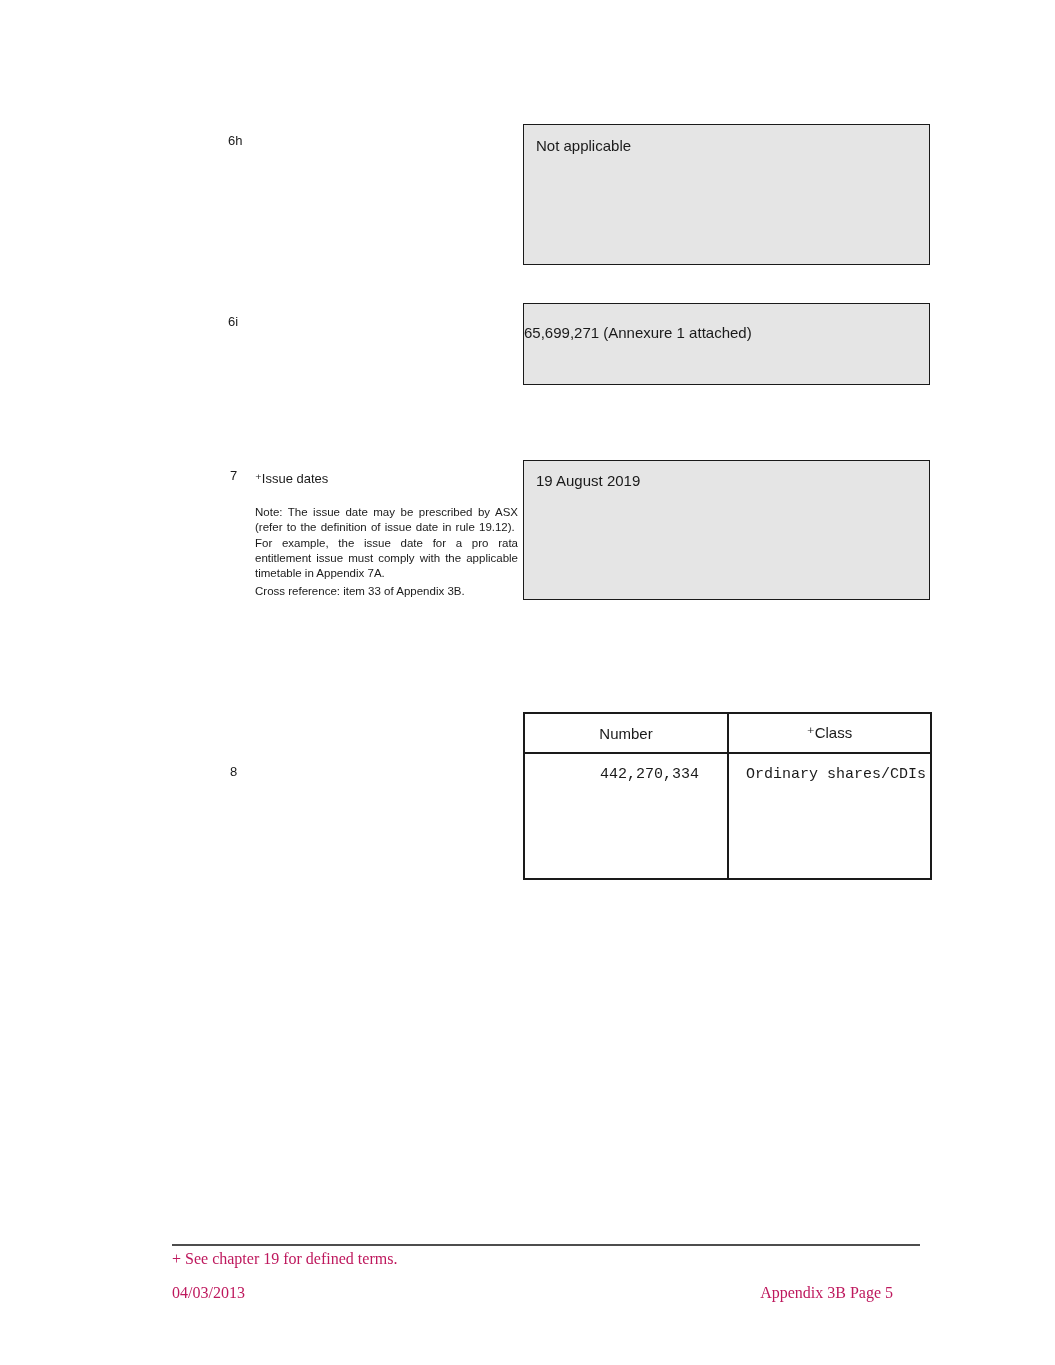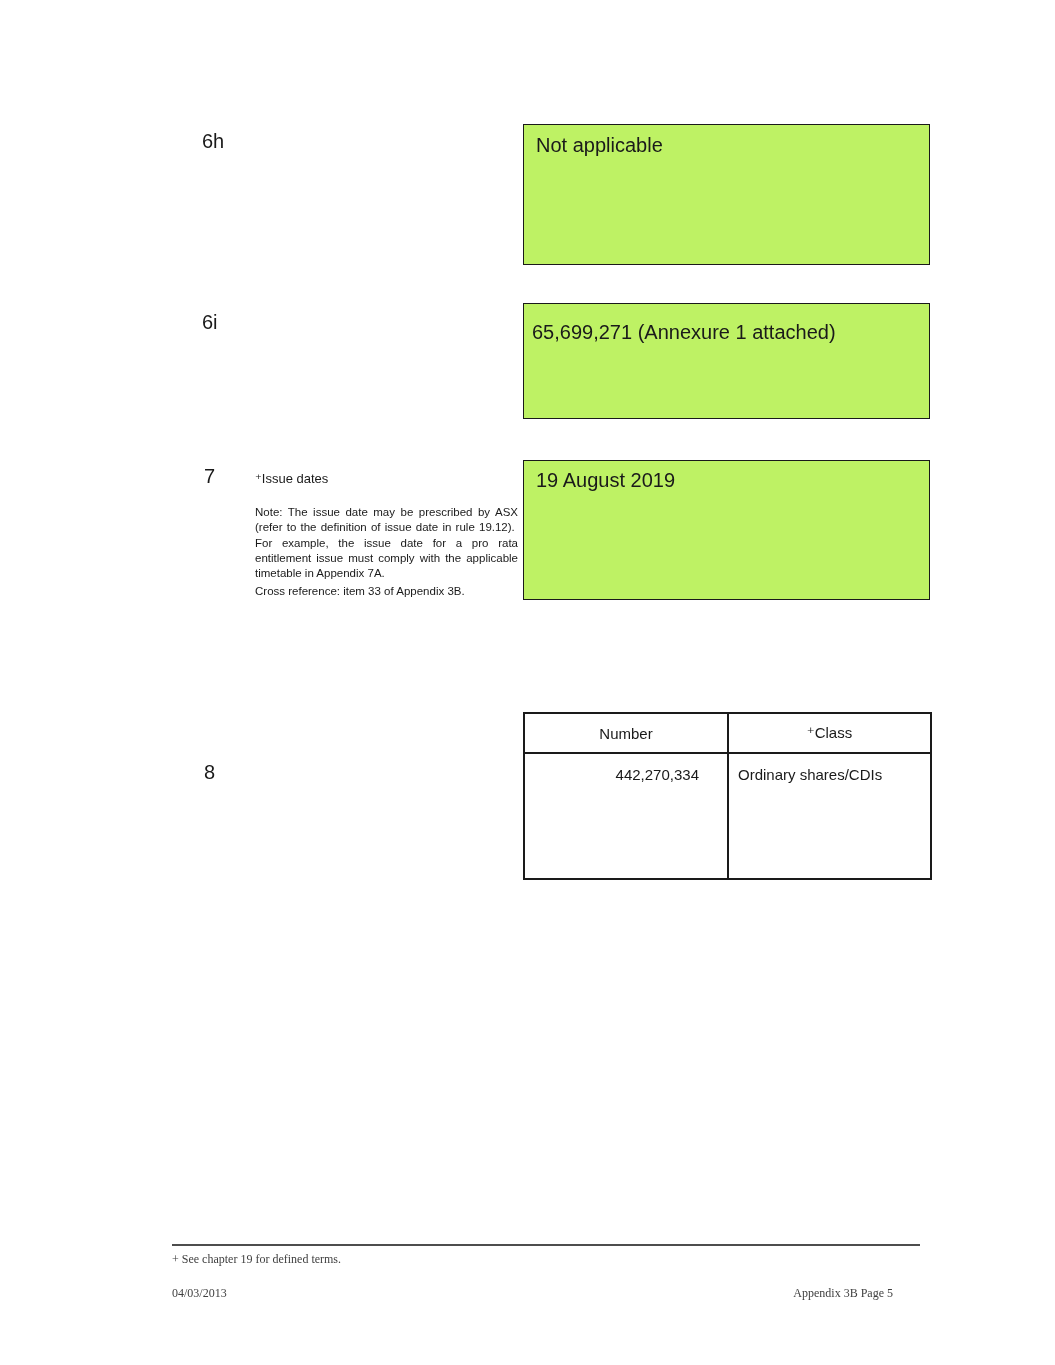--- a/index.html
+++ b/index.html
@@ -9,35 +9,36 @@
     width: 1055px;
     height: 1365px;
     background: #ffffff;
     font-family: "Liberation Sans", "DejaVu Sans", sans-serif;
     color: #1a1a1a;
     overflow: hidden;
   }
   .abs { position: absolute; }
 
   .item-number {
-    font-size: 20px;
+    font-size: 13px;
     line-height: 20px;
+    margin-left: 26px;
   }
   .question {
     width: 263px;
     font-size: 15px;
     line-height: 20px;
     text-align: justify;
   }
   .question.wide-leading { line-height: 26px; }
 
   .answer-box {
     border: 1.5px solid #1a1a1a;
-    background: #bef264;
-    font-size: 20px;
+    background: #e5e5e5;
+    font-size: 15px;
     line-height: 19px;
   }
   .answer-box .answer-text { display: block; }
 
   .section-heading {
     font-size: 13px;
     line-height: 20px;
   }
   .note {
     width: 263px;
@@ -63,47 +64,48 @@
     font-weight: normal;
   }
   table.sec8-table th {
     height: 40px;
     text-align: center;
     vertical-align: middle;
   }
   table.sec8-table td {
     height: 126px;
     vertical-align: top;
+    font-family: Liberation Mono, monospace;
   }
   td.cell-number { text-align: right; padding: 12px 28px 0 0; }
-  td.cell-class  { text-align: left;  padding: 12px 4px 0 9px; }
+  td.cell-class  { text-align: right;  padding: 12px 4px 0 9px; }
 
   .footer-rule {
     height: 2px;
     background: #4d4d4d;
   }
   .footer-text {
     font-family: "Liberation Serif", "DejaVu Serif", serif;
-    font-size: 12px;
+    font-size: 16px;
     line-height: 20px;
-    color: #404040;
+    color: #be185d;
   }
 </style>
 </head>
 <body>
 
 <div class="page">
 
   <div class="abs item-number" style="left:202px; top:131px;">6h</div>
   <div class="abs answer-box" style="left:523px; top:124px; width:407px; height:141px; padding:11px 12px;">
     <span class="answer-text">Not applicable</span>
   </div>
 
   <div class="abs item-number" style="left:202px; top:312px;">6i</div>
-  <div class="abs answer-box" style="left:523px; top:303px; width:407px; height:116px; padding:19px 8px;">
+  <div class="abs answer-box" style="left:523px; top:303px; width:407px; height:82px; padding:19px 0;">
     <span class="answer-text">65,699,271 (Annexure 1 attached)</span>
   </div>
 
   <div class="abs item-number" style="left:204px; top:466px;">7</div>
   <div class="abs section-heading" style="left:255px; top:469px;">⁺Issue dates</div>
   <div class="abs note" style="left:255px; top:505px;">Note: The issue date may be prescribed by ASX (refer to the definition of issue date in rule 19.12).&nbsp; For example, the issue date for a pro rata entitlement issue must comply with the applicable timetable in Appendix 7A.</div>
   <div class="abs cross-ref" style="left:255px; top:584px;">Cross reference: item 33 of Appendix 3B.</div>
   <div class="abs answer-box" style="left:523px; top:460px; width:407px; height:140px; padding:10px 12px;">
     <span class="answer-text">19 August 2019</span>
   </div>

